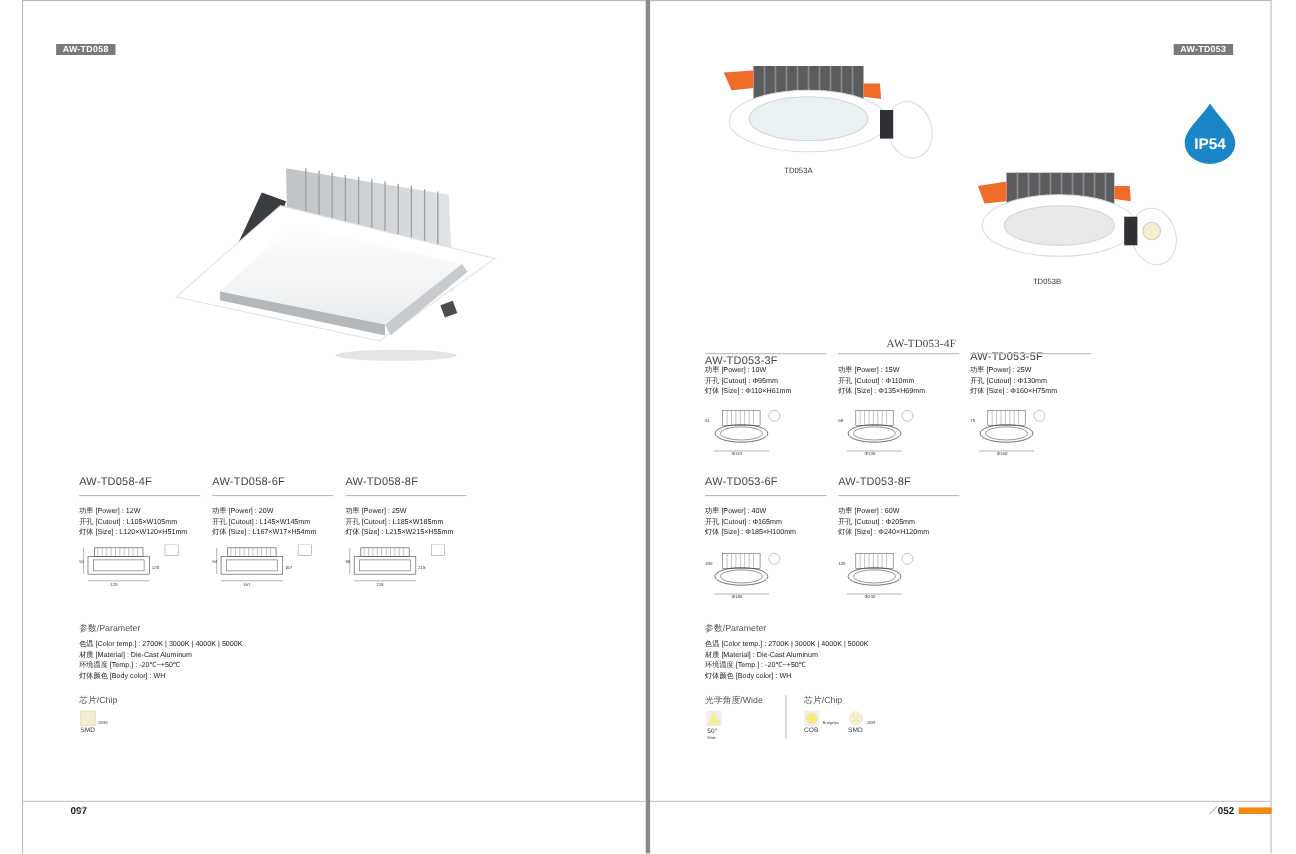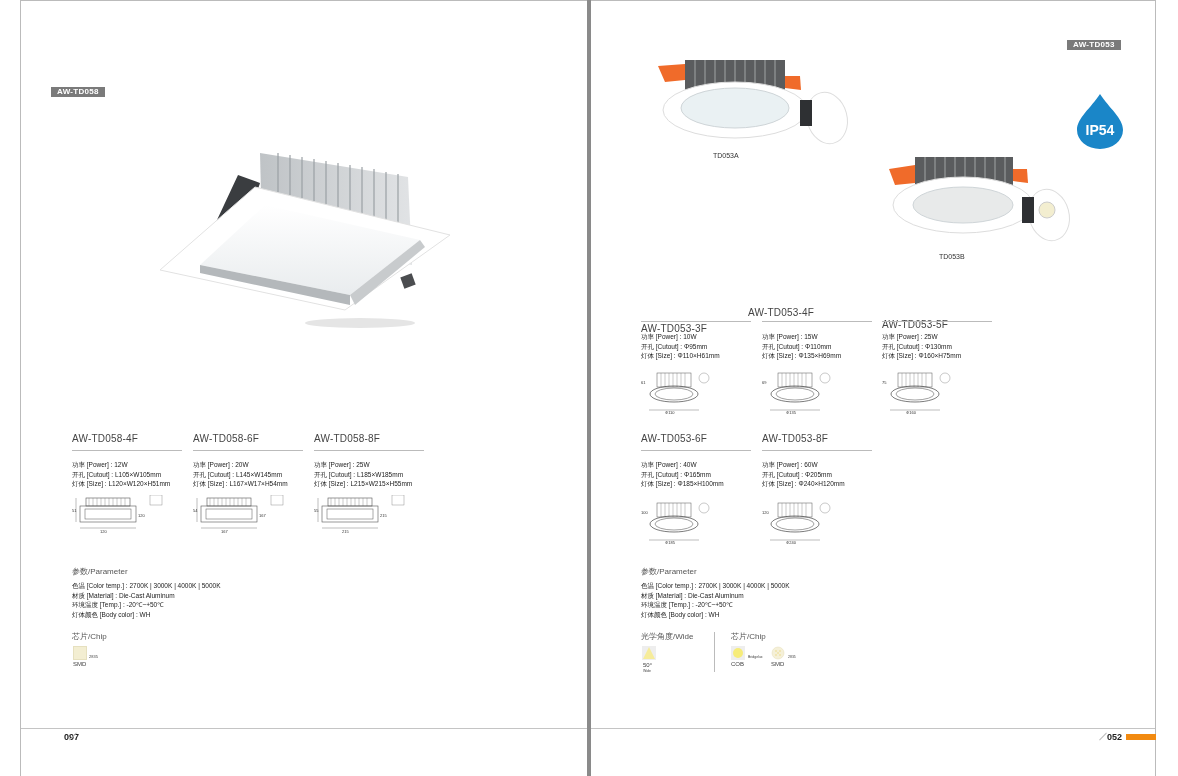--- a/index.html
+++ b/index.html
@@ -26,21 +26,21 @@
 </style>
 </head>
 <body>
 
 <div class="frame-left"></div>
 <div class="frame-right"></div>
 <div class="spine"></div>
 <div class="hline" style="left:21px;width:566px;"></div>
 <div class="hline" style="left:591px;width:564px;"></div>
 
-<div class="tag" style="left:51px;margin-top:47px;">AW-TD058</div>
+<div class="tag" style="left:51px;">AW-TD058</div>
 
 <svg class="drawing" style="left:150px;top:145px;" width="310" height="190">
   <defs>
     <linearGradient id="fins" x1="0" x2="1">
         <stop offset="0" stop-color="#bfc3c6"></stop>
         <stop offset="1" stop-color="#e1e3e5"></stop>
       </linearGradient>
     <linearGradient id="inner" x1="0" y1="0" x2="0" y2="1">
         <stop offset="0" stop-color="#ffffff"></stop>
         <stop offset="1" stop-color="#e9ecee"></stop>
@@ -230,21 +230,21 @@
 </svg>
 <div class="caption" style="left:939px;top:253px;">TD053B</div>
 
 <div class="model" style="left:641px;top:323px;">AW-TD053-3F</div>
 <div class="model-line" style="left:641px;top:321px;"></div>
 <div class="spec" style="left:641px;top:332px;">
   <div>功率  [Power] : 10W</div>
   <div>开孔  [Cutout] : Φ95mm</div>
   <div>灯体  [Size] : Φ110×H61mm</div>
 </div>
-<div class="model" style="left:748px;top:307px;">AW-TD053-4F</div>
+<div class="model" style="left:806px;top:307px;font-family:Liberation Serif, serif;">AW-TD053-4F</div>
 <div class="model-line" style="left:762px;top:321px;"></div>
 <div class="spec" style="left:762px;top:332px;">
   <div>功率  [Power] : 15W</div>
   <div>开孔  [Cutout] : Φ110mm</div>
   <div>灯体  [Size] : Φ135×H69mm</div>
 </div>
 <div class="model" style="left:882px;top:319px;">AW-TD053-5F</div>
 <div class="model-line" style="left:882px;top:321px;"></div>
 <div class="spec" style="left:882px;top:332px;">
   <div>功率  [Power] : 25W</div>

